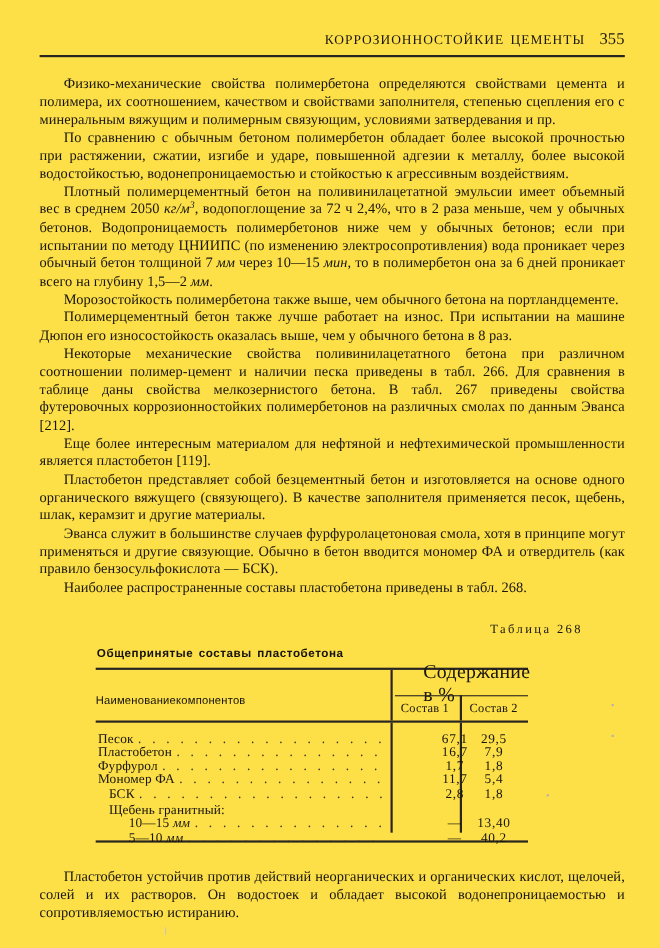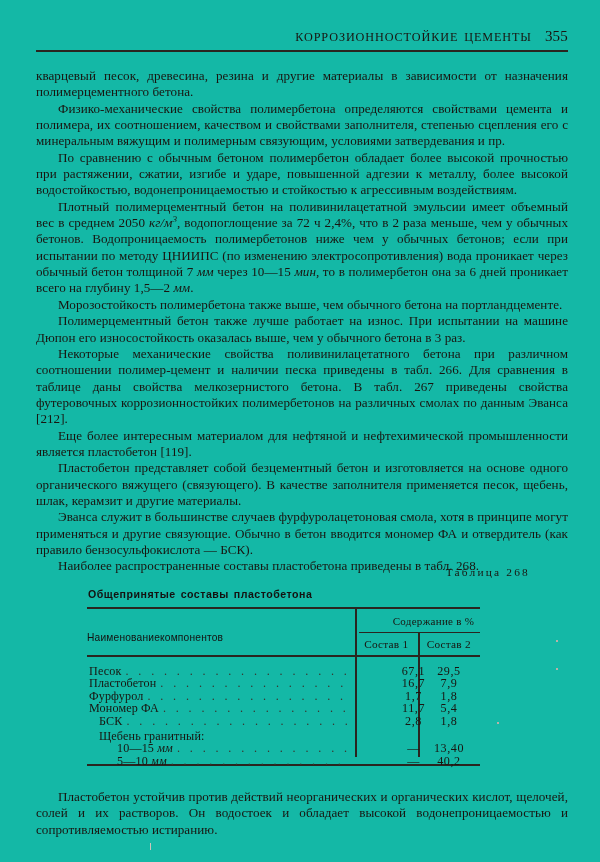--- a/index.html
+++ b/index.html
@@ -15,21 +15,21 @@
     font-family: "Liberation Serif", "DejaVu Serif", serif;
     color: #191510;
     -webkit-font-smoothing: none;
   }
 
   .page {
     position: absolute;
     left: 0; top: 0;
     width: 600px;
     height: 862px;
-    background: #14b8a6;
+    background: #fde047;
   }
 
   
   .runhead {
     position: absolute;
     left: 36px;
     top: 28px;
     width: 532px;
     display: flex;
     justify-content: flex-end;
@@ -133,21 +133,21 @@
     position: absolute;
     left: 268px; top: 0;
     width: 125px;
     height: 46px;
   }
   .th-content-label {
     height: 23px;
     display: flex;
     align-items: center;
     justify-content: center;
-    font-size: 11px;
+    font-size: 18px;
     letter-spacing: 0.3px;
     margin-left: 32px;
   }
   .th-content-rule {
     position: absolute;
     left: 4px; top: 23px;
     width: 121px;
     height: 1.4px;
     background: #2a2520;
   }
@@ -238,26 +238,25 @@
 
 <div class="page">
 
   <div class="runhead">
     <span class="runhead-title">КОРРОЗИОННОСТОЙКИЕ ЦЕМЕНТЫ</span>
     <span class="runhead-folio">355</span>
   </div>
   <div class="runhead-rule"></div>
 
   <div class="body">
-    <p class="para noind">кварцевый песок, древесина, резина и другие материалы в зависимости от назначения полимерцементного бетона.</p>
     <p class="para">Физико-механические свойства полимербетона определяются свойствами цемента и полимера, их соотношением, качеством и свойствами заполнителя, степенью сцепления его с минеральным вяжущим и полимерным связующим, условиями затвердевания и пр.</p>
     <p class="para">По сравнению с обычным бетоном полимербетон обладает более высокой прочностью при растяжении, сжатии, изгибе и ударе, повышенной адгезии к металлу, более высокой водостойкостью, водонепроницаемостью и стойкостью к агрессивным воздействиям.</p>
     <p class="para"><span>Плотный полимерцементный бетон на поливинилацетатной эмульсии  имеет объемный вес в среднем 2050 </span><i>кг/м</i><sup style="font-style: italic;">3</sup><span>, водопоглощение за 72 ч 2,4%, что в 2 раза меньше, чем у обычных бетонов. Водопроницаемость полимербетонов ниже чем у обычных бетонов; если при испытании по методу ЦНИИПС (по изменению электросопротивления) вода проникает через обычный бетон толщиной 7 </span><i>мм</i><span> через 10—15 </span><i>мин</i><span>, то в полимербетон она за 6 дней проникает всего на глубину 1,5—2 </span><i>мм</i><span>.</span></p>
     <p class="para">Морозостойкость полимербетона также выше, чем обычного бетона на портландцементе.</p>
-    <p class="para">Полимерцементный бетон также лучше работает на износ. При испытании на машине Дюпон его износостойкость оказалась выше, чем у обычного бетона в 3 раз.</p>
+    <p class="para">Полимерцементный бетон также лучше работает на износ. При испытании на машине Дюпон его износостойкость оказалась выше, чем у обычного бетона в 8 раз.</p>
     <p class="para">Некоторые механические свойства поливинилацетатного бетона при  различном соотношении полимер-цемент и наличии песка приведены в табл. 266. Для сравнения в таблице даны свойства мелкозернистого бетона. В табл. 267 приведены свойства футеровочных коррозионностойких полимербетонов на различных смолах по данным Эванса [212].</p>
     <p class="para">Еще более интересным материалом для нефтяной и нефтехимической промышленности является пластобетон [119].</p>
     <p class="para">Пластобетон представляет собой безцементный бетон и изготовляется на основе одного органического вяжущего (связующего). В качестве заполнителя применяется песок, щебень, шлак, керамзит и другие материалы.</p>
     <p class="para">Эванса служит в большинстве случаев фурфуролацетоновая смола, хотя в принципе могут применяться и другие связующие. Обычно в бетон вводится мономер ФА и отвердитель (как правило бензосульфокислота — БСК).</p>
     <p class="para">Наиболее распространенные составы пластобетона приведены в табл. 268.</p>
   </div>
 
   <div class="tablenum">Таблица 268</div>
   <div class="tabcaption">Общепринятые составы пластобетона</div>
 

